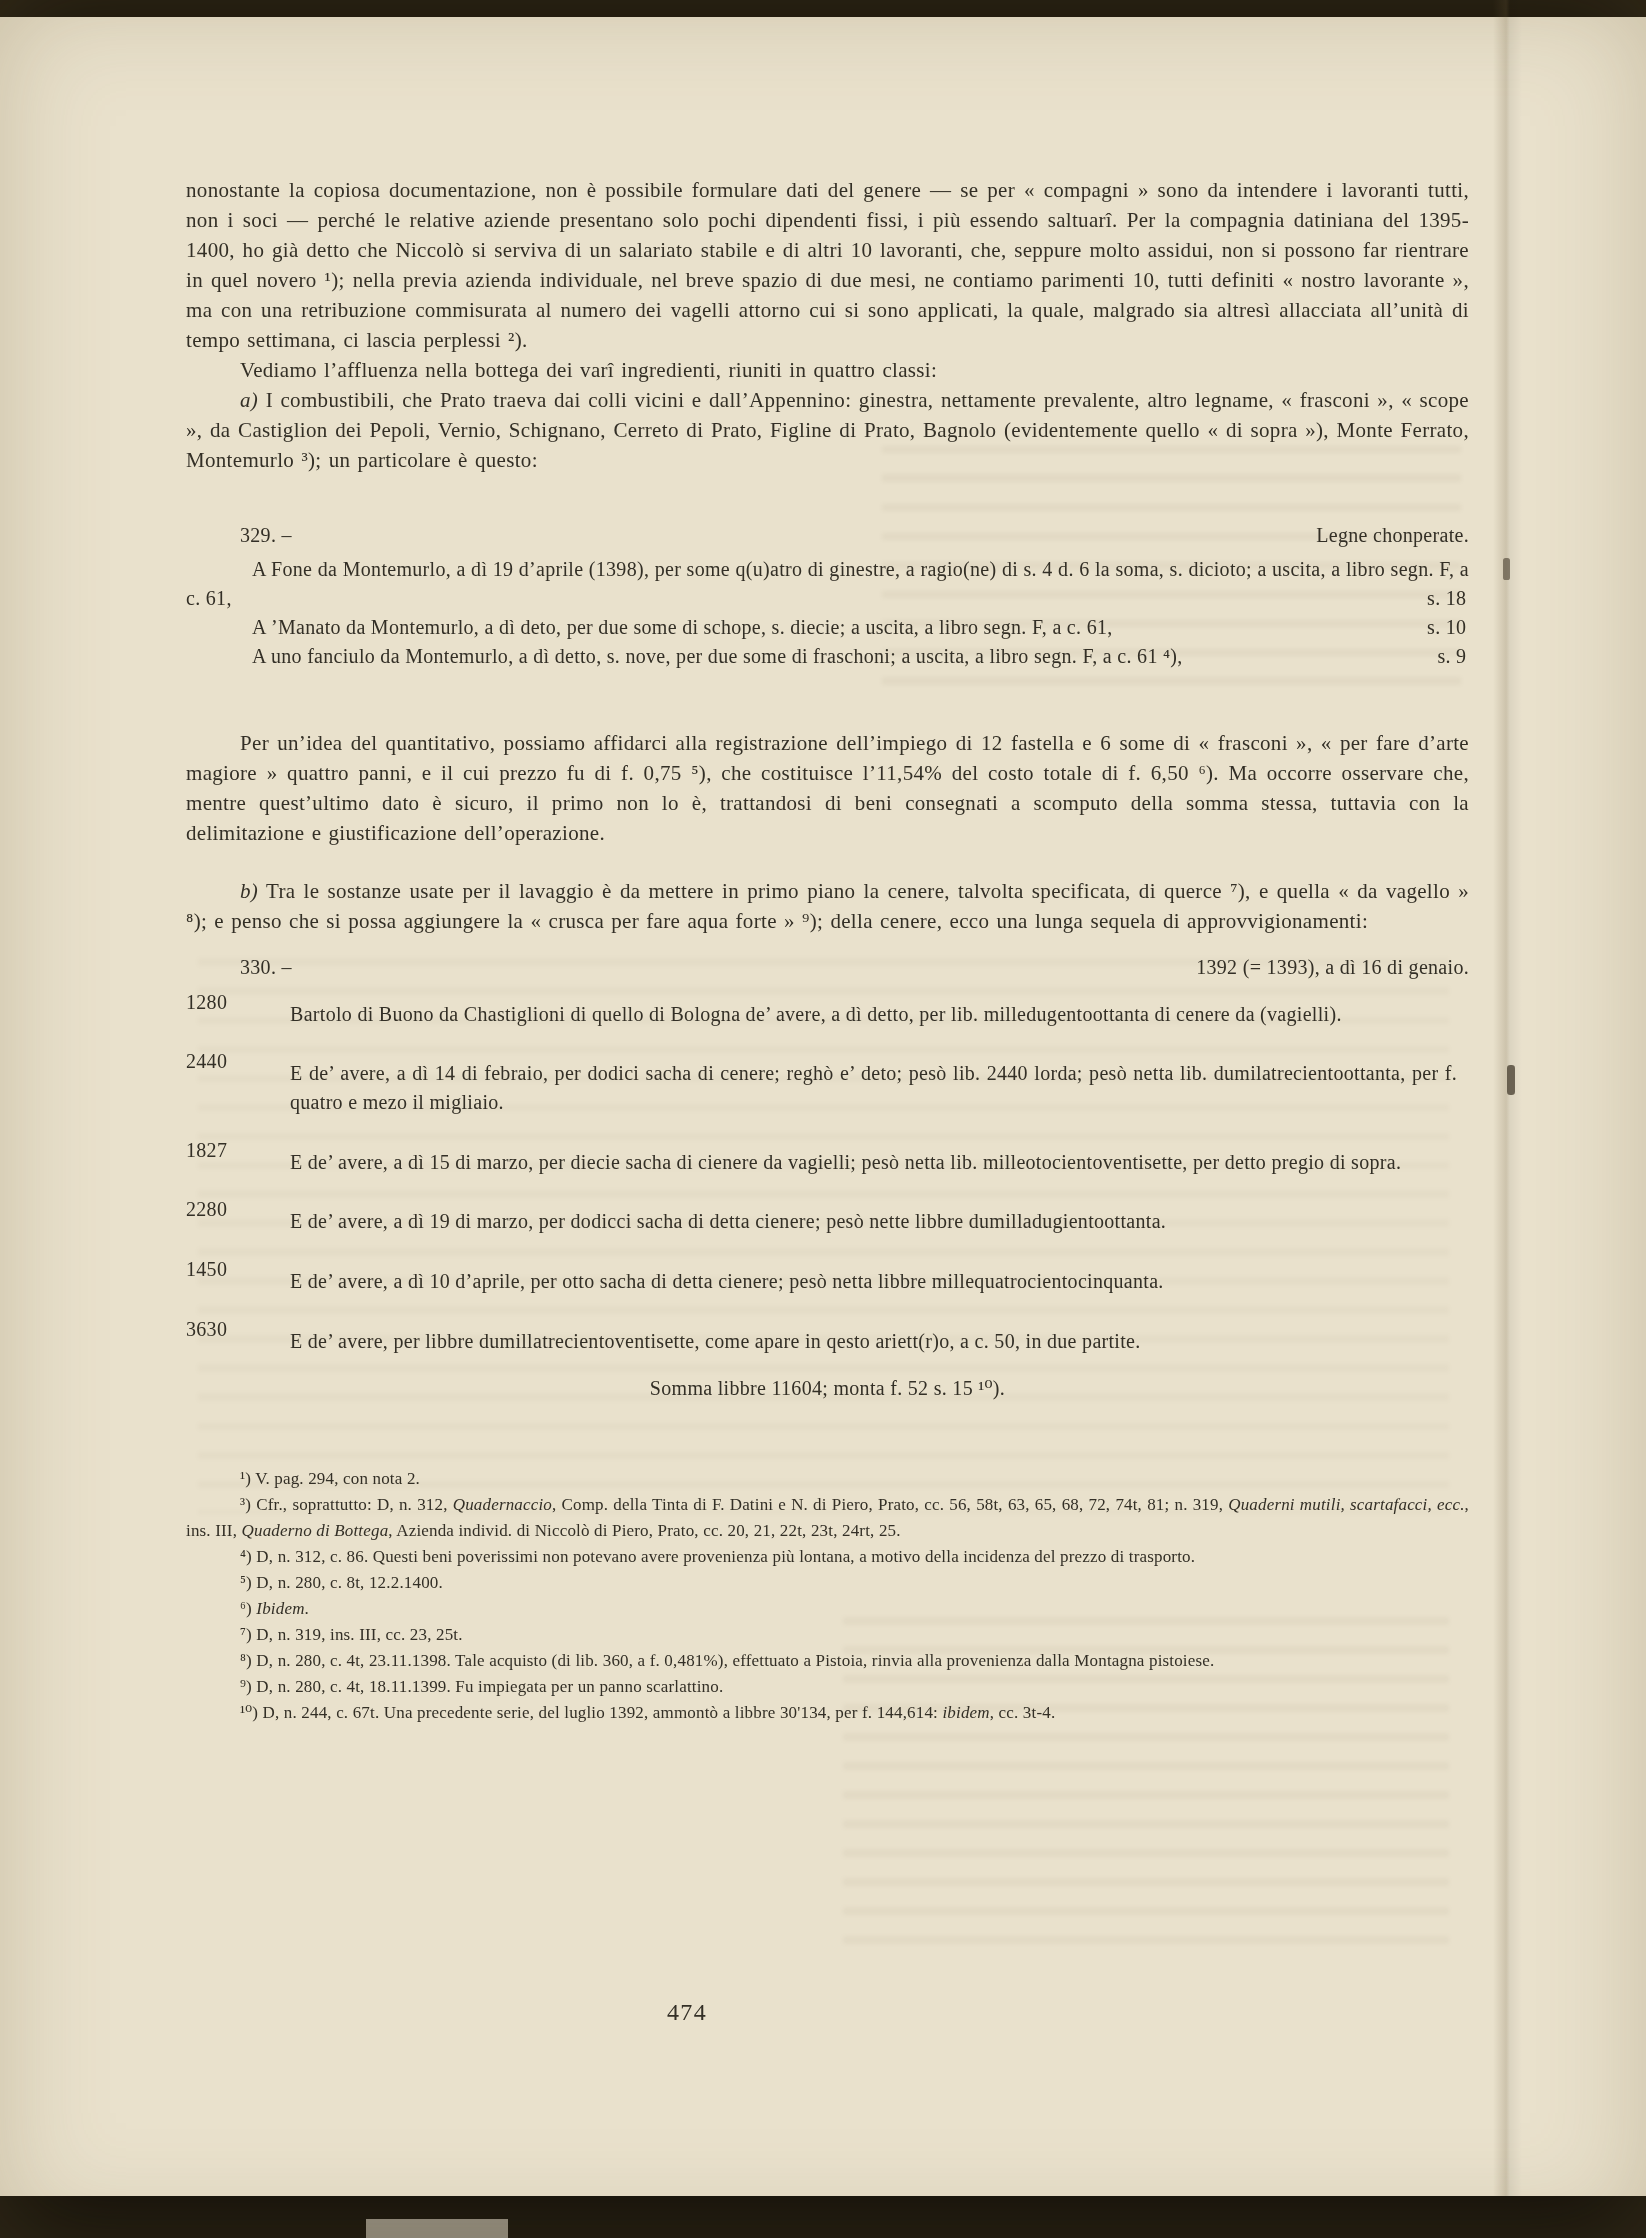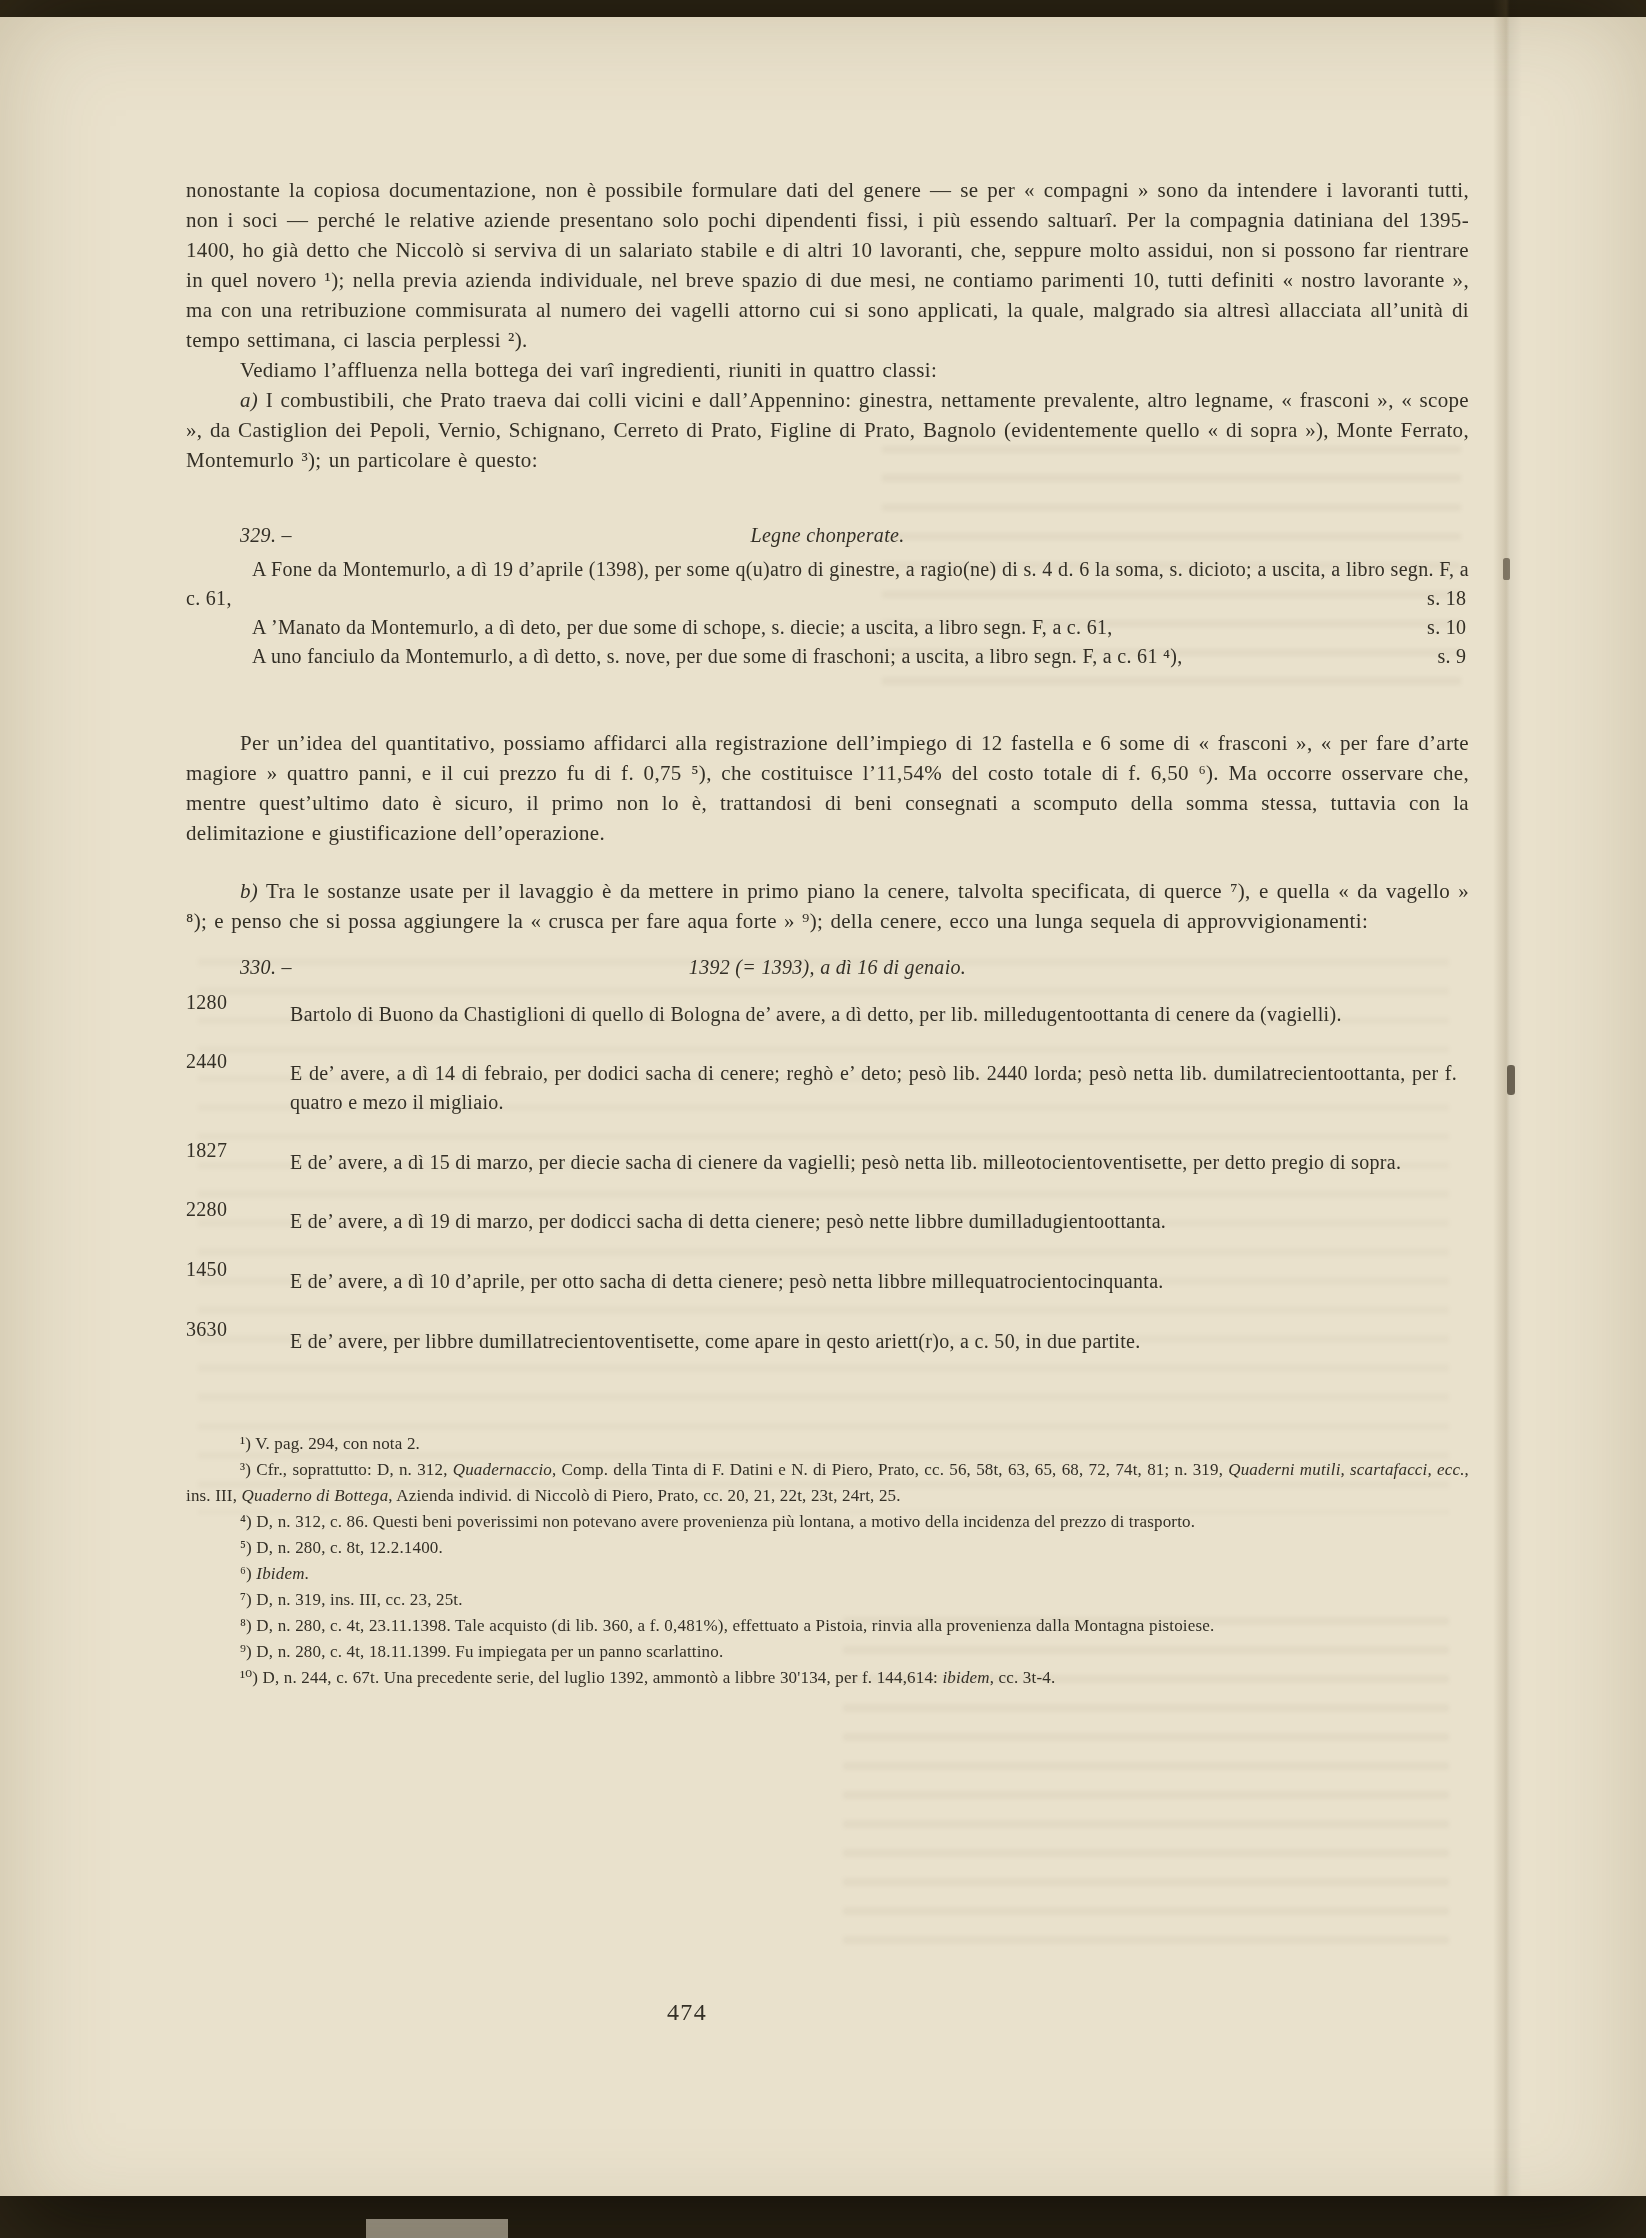--- a/index.html
+++ b/index.html
@@ -59,21 +59,21 @@
     font-size:21px; line-height:30px;
     text-align:justify; text-indent:54px;
     letter-spacing:0.015em; word-spacing:0.08em;
   }
   .body-p.no-indent { text-indent:0; }
   .body-p.spaced { margin-top:28px; }
 
   .entry { font-size:20px; line-height:29px; letter-spacing:0.015em; }
   .entry-329 { margin-top:46px; margin-bottom:57px; }
   .entry-330 { margin-top:17px; }
-  .entry-heading { position:relative; text-align:center; margin-bottom:5.3px;font-style:italic; }
+  .entry-heading { position:relative; text-align:right; margin-bottom:5.3px; }
   .entry-number { position:absolute; left:54px; }
   .record { margin:0; text-align:justify; text-indent:66px; position:relative; }
   .amount { position:absolute; right:2.6px; bottom:0; text-indent:0; }
 
   .ledger-row { display:flex; margin:0 0 6.6px 0; }
   .row-num { flex:0 0 92px; }
   .row-text { flex:1; text-align:justify; margin:12px; }
   .sum-line { text-align:center; margin:4px 0 0 0; }
 
   .footnotes { margin-top:63px; font-size:17px; line-height:26px; letter-spacing:0.01em; }
@@ -149,20 +149,21 @@
       </div>
       <div class="ledger-row">
         <span class="row-num">1450</span>
         <p class="row-text">E de’ avere, a dì 10 d’aprile, per otto sacha di detta cienere; pesò netta libbre millequatrocientocinquanta.</p>
       </div>
       <div class="ledger-row">
         <span class="row-num">3630</span>
         <p class="row-text">E de’ avere, per libbre dumillatrecientoventisette, come apare in qesto ariett(r)o, a c. 50, in due partite.</p>
       </div>
 
+      <p class="sum-line">Somma libbre 11604; monta f. 52 s. 15 ¹⁰).</p>
     </div>
 
     <div class="footnotes">
       <p class="footnote">¹) V. pag. 294, con nota 2.</p>
       <p class="footnote">³) Cfr., soprattutto: D, n. 312, <i>Quadernaccio</i>, Comp. della Tinta di F. Datini e N. di Piero, Prato, cc. 56, 58t, 63, 65, 68, 72, 74t, 81; n. 319, <i>Quaderni mutili, scartafacci, ecc.</i>, ins. III, <i>Quaderno di Bottega</i>, Azienda individ. di Niccolò di Piero, Prato, cc. 20, 21, 22t, 23t, 24rt, 25.</p>
       <p class="footnote">⁴) D, n. 312, c. 86. Questi beni poverissimi non potevano avere provenienza più lontana, a motivo della incidenza del prezzo di trasporto.</p>
       <p class="footnote">⁵) D, n. 280, c. 8t, 12.2.1400.</p>
       <p class="footnote">⁶) <i>Ibidem</i>.</p>
       <p class="footnote">⁷) D, n. 319, ins. III, cc. 23, 25t.</p>
       <p class="footnote">⁸) D, n. 280, c. 4t, 23.11.1398. Tale acquisto (di lib. 360, a f. 0,481%), effettuato a Pistoia, rinvia alla provenienza dalla Montagna pistoiese.</p>

